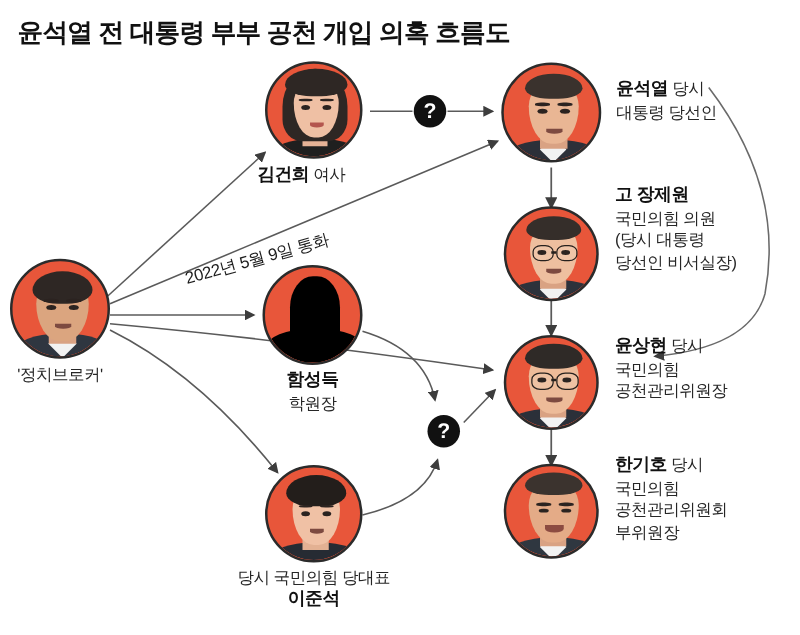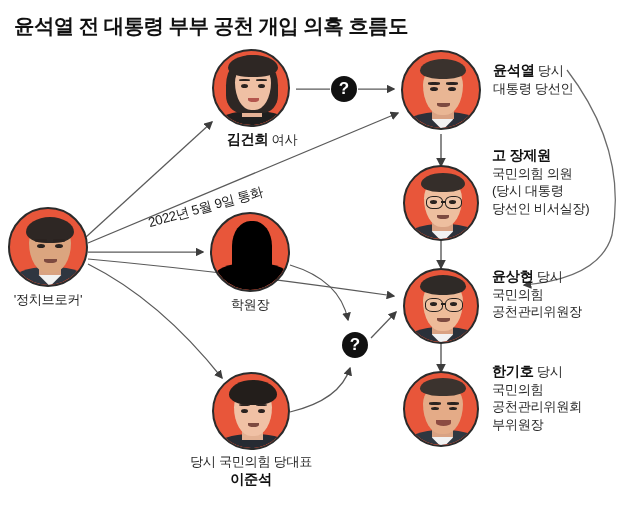--- a/index.html
+++ b/index.html
@@ -239,33 +239,34 @@
         <div class="hair" style="left:12px; top:4px; width:52px; height:58px; border-radius:50% 50% 30% 30% / 52% 52% 30% 30%;"></div>
         <div class="skin" style="left:21px; top:13px; width:36px; height:46px; background:#efc0a4;"></div>
         <div class="hair" style="left:14px; top:4px; width:50px; height:22px;"></div>
         <div class="brow" style="left:25px; top:28px; width:11px; height:2.2px;"></div>
         <div class="brow" style="left:42px; top:28px; width:11px; height:2.2px;"></div>
         <div class="eye" style="left:27px; top:33px; width:7px; height:4px;"></div>
         <div class="eye" style="left:44px; top:33px; width:7px; height:4px;"></div>
         <div class="mouth" style="left:34px; top:47px; width:11px; height:4px; background:#b4564e;"></div>
       </div>
     </div>
-    <div class="label center" style="left:202px; top:131px; width:120px;">
+    <div class="label center" style="left:181px; top:131px; width:120px;">
       <span class="nm">김건희</span><span> 여사</span>
     </div>
   </div>
 
   <div class="node">
     <div class="portrait" style="left:210px; top:212px; width:80px; height:80px;">
       <div class="face">
         <div class="silhouette" style="left:20px; top:7px; width:40px; height:48px;"></div>
         <div class="sil-shoulder" style="left:1px; top:49px; width:78px; height:32px;"></div>
       </div>
     </div>
     <div class="label center" style="left:176px; top:296px; width:148px;">
+      <span class="sub nm">함성득</span>
       <span class="sub">학원장</span>
     </div>
   </div>
 
   <div class="node">
     <div class="portrait" style="left:212px; top:372px; width:78px; height:78px;">
       <div class="face">
         <div class="suit" style="left:3px; top:60px; width:72px; height:26px; background:#262b33;"></div>
         <div class="neck" style="left:28px; top:51px; width:21px; height:15px; background:#e3b193;"></div>
         <div class="skin" style="left:20px; top:14px; width:38px; height:48px; background:#f0c1a5;"></div>

